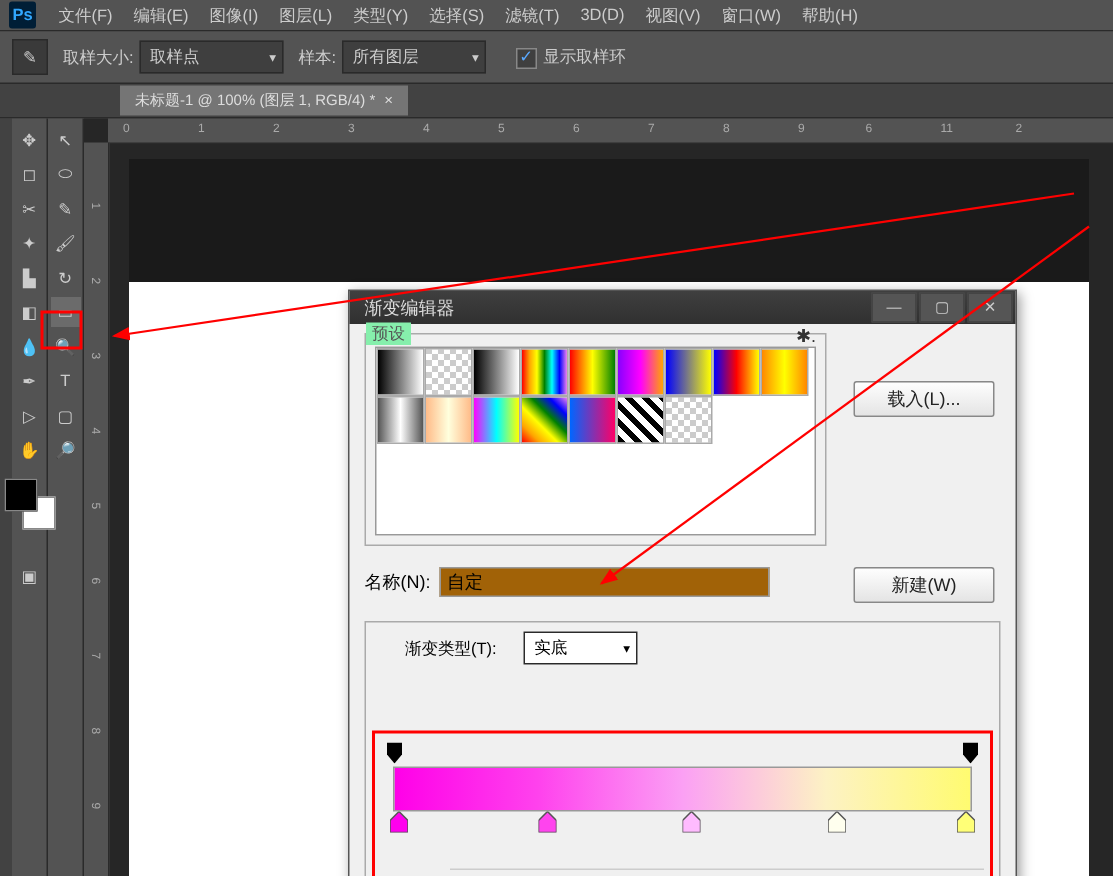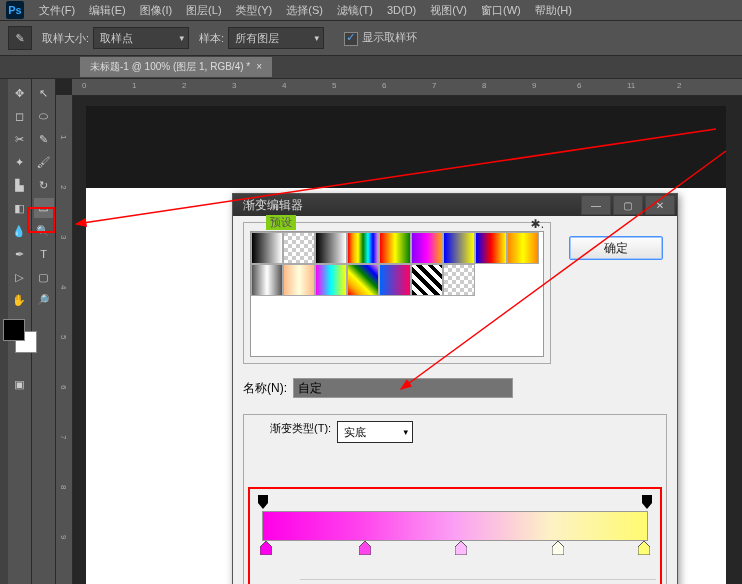--- a/index.html
+++ b/index.html
@@ -30,33 +30,33 @@
 .ruler-v .tick{position:absolute;left:3px;writing-mode:vertical-lr}
 .canvas{position:absolute;top:27px;left:30px;width:640px;height:480px;background:#fff}
 .dark-band{position:absolute;top:0;left:0;right:0;height:82px;background:#1a1a1a}
 
 .dialog{position:absolute;top:114px;left:176px;width:444px;height:467px;background:#f0f0f0;border:1px solid #555;box-shadow:2px 2px 8px rgba(0,0,0,.4);color:#000;font-size:12px}
 .dlg-title{background:linear-gradient(#3f3f3f,#303030);height:22px;display:flex;align-items:center;padding-left:10px;color:#ddd;font-size:12px}
 .dlg-winbtns{margin-left:auto;display:flex}
 .dlg-winbtn{width:28px;height:18px;background:#555;border:1px solid #444;margin-right:2px;color:#ccc;display:flex;align-items:center;justify-content:center;font-size:10px;cursor:pointer}
 .dlg-body{padding:10px 12px;position:relative}
 .preset-group{border:1px solid #aaa;position:absolute;top:6px;left:10px;width:306px;height:140px}
-.preset-label{position:absolute;top:-8px;left:22px;background:#84cc16;padding:0 4px;font-size:11px;color:#555}
+.preset-label{position:absolute;top:-8px;left:0;background:#86efac;padding:0 4px;font-size:11px;color:#555}
 .gear{position:absolute;top:-6px;right:6px;font-size:12px;color:#333;cursor:pointer}
 .preset-inner{position:absolute;top:8px;left:6px;right:6px;bottom:6px;background:#fff;border:1px solid #999;overflow:hidden}
 .grad-row{display:flex;flex-wrap:wrap}
 .grad-cell{width:32px;height:32px;border:1px solid #aaa;box-sizing:border-box}
 .right-btns{position:absolute;top:20px;right:14px;display:flex;flex-direction:column;gap:6px}
 .ps-btn{width:92px;height:22px;background:linear-gradient(#fefefe,#e4e4e4);border:1px solid #888;font-size:12px;color:#222;cursor:pointer;display:flex;align-items:center;justify-content:center;border-radius:2px}
 .ps-btn.accent{border-color:#4a90ff;box-shadow:0 0 0 1px #9ec8ff inset}
 .name-row{position:absolute;top:162px;left:10px;display:flex;align-items:center;gap:6px}
-.txt-input{background:#737373;border:1px solid #999;height:18px;padding:0 4px;font-size:12px;width:210px}
+.txt-input{background:#a16207;border:1px solid #999;height:18px;padding:0 4px;font-size:12px;width:210px}
 .new-btn{position:absolute;top:162px;right:14px}
 .param-group{border:1px solid #aaa;position:absolute;top:198px;left:10px;right:10px;height:258px}
-.row{display:flex;gap:6px;margin:6px 0 0 26px;font-size:11px}
+.row{display:flex;align-items:center;gap:18px;margin:6px 0 0 26px;font-size:11px}
 .small-input{background:#fff;border:1px solid #999;height:16px;width:40px;text-align:center;font-size:11px}
 .arrow-btn{width:14px;height:16px;background:#e8e8e8;border:1px solid #999;font-size:9px;display:flex;align-items:center;justify-content:center}
 .grad-editor{position:absolute;top:82px;left:8px;right:8px;height:120px}
 .redbox{position:absolute;border:2px solid #ff0000}
 .grad-bar{position:absolute;top:14px;left:10px;right:10px;height:28px;border:1px solid #999;background:linear-gradient(90deg,#ff00e8 0%,#ff42ed 25%,#fba0f4 50%,#fdf2c4 75%,#fffb70 100%)}
 .stop{position:absolute;width:10px;height:14px}
 .stop.op{top:-2px}
 .stop svg{width:10px;height:14px}
 .color-marks{position:absolute;top:44px;left:10px;right:10px;height:20px}
 .mark{position:absolute;top:0;width:12px;height:14px}
@@ -188,27 +188,30 @@
               <div class="grad-cell" style="background:linear-gradient(90deg,#fb8,#ffd,#fb8)"></div>
               <div class="grad-cell" style="background:linear-gradient(90deg,#f0f,#0ff,#ff0)"></div>
               <div class="grad-cell" style="background:linear-gradient(45deg,red,orange,yellow,green,blue,violet)"></div>
               <div class="grad-cell" style="background:linear-gradient(90deg,#06f,#f06)"></div>
               <div class="grad-cell" style="background:repeating-linear-gradient(45deg,#000 0 4px,#fff 4px 8px)"></div>
               <div class="grad-cell" style="background:repeating-conic-gradient(#ccc 0 25%,#fff 0 50%) 0/8px 8px"></div>
             </div>
           </div>
         </div>
         <div class="right-btns">
-          <div class="ps-btn accent">确定</div>
           <div style="height:12px"></div>
+          <div class="ps-btn">载入(L)...</div>
         </div>
         <div class="name-row">
           <span>名称(N):</span>
           <input class="txt-input" value="自定" style="">
         </div>
+        <div class="new-btn">
+            <div class="ps-btn">新建(W)</div>
+          </div>
 
         <div class="param-group">
           <div class="row">
             <span>渐变类型(T):</span>
             <div class="dropdown" style="color:#000;background:#fff;min-width:50px">实底</div>
           </div>
 
           <div class="grad-editor">
             <div class="redbox" style="top:-10px;left:-4px;right:-4px;height:110px"></div>
 

